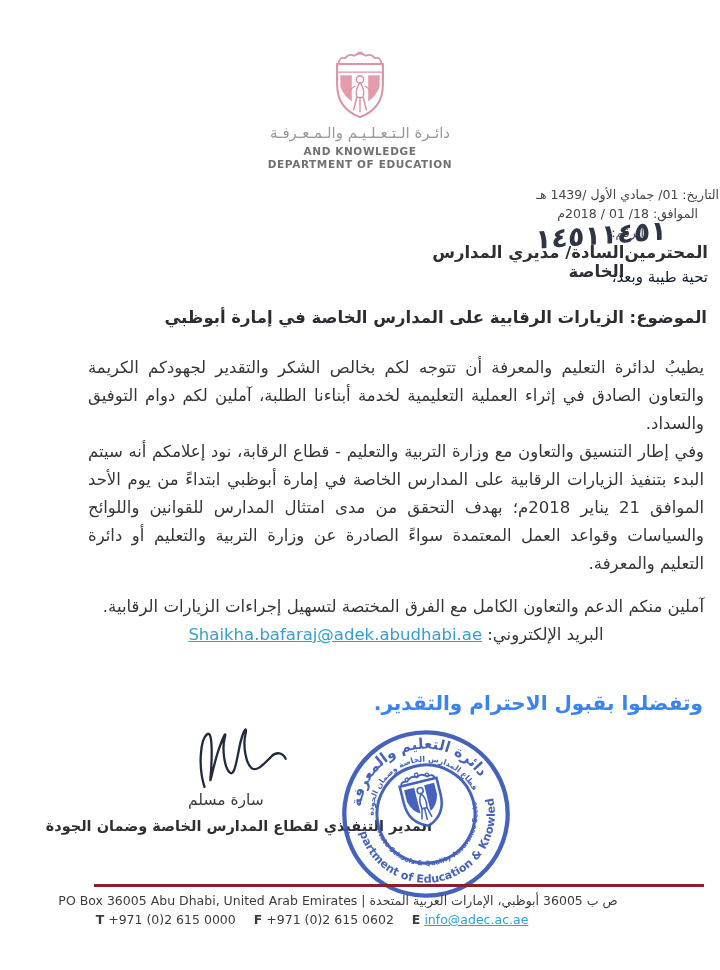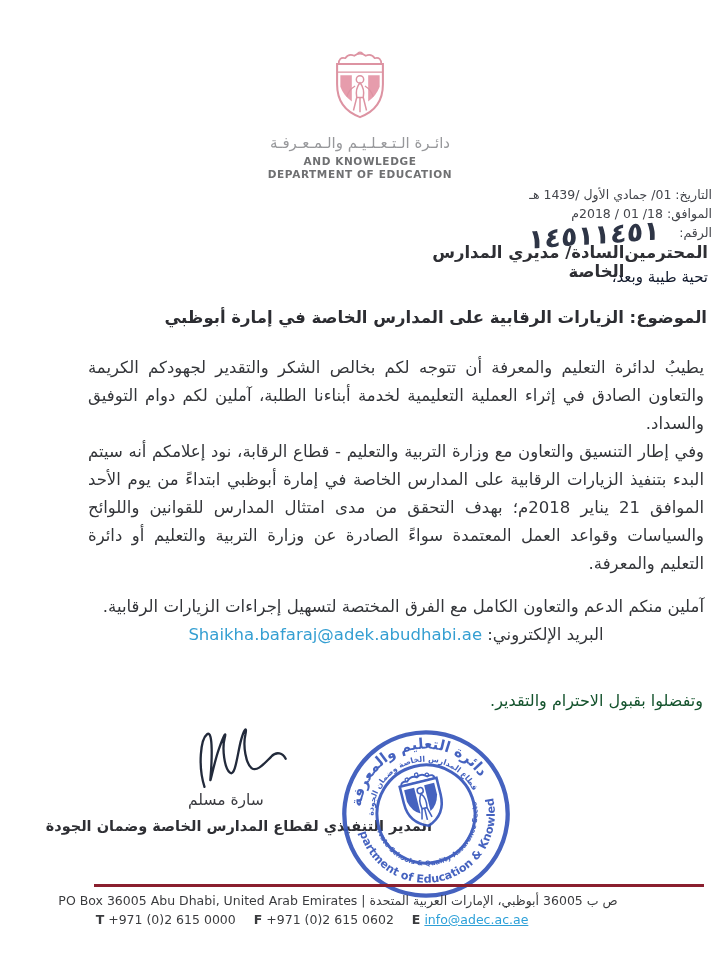--- a/index.html
+++ b/index.html
@@ -3,24 +3,24 @@
 <meta charset="utf-8">
 <style>
   html,body{margin:0;padding:0;background:#ffffff;}
   .page{
     position:relative;width:720px;height:970px;background:#fff;
     font-family:"DejaVu Sans",sans-serif;color:#35373c;overflow:hidden;
   }
   
   .letterhead{position:absolute;top:50px;left:0;width:720px;text-align:center;}
   .emblem{display:block;margin:0 auto;}
-  .logo-ar{font-size:15px;color:#97989b;letter-spacing:1px;margin-top:12px;}
+  .logo-ar{font-size:15px;color:#97989b;letter-spacing:1px;margin-top:2px;}
   .logo-en{font-size:10.5px;font-weight:bold;color:#6f7072;letter-spacing:.6px;line-height:13px;margin-top:3px;}
   
-  .meta{position:absolute;top:185px;right:8px;direction:rtl;text-align:right;
+  .meta{position:absolute;top:185px;right:1px;direction:rtl;text-align:center;
         font-size:12.5px;line-height:19px;color:#43454b;}
   .ref-row{position:relative;height:20px;}
   .ref-hand{
     position:absolute;top:2px;right:52px;direction:rtl;white-space:nowrap;
     font-size:27px;color:#2e3546;letter-spacing:3px;
     transform:rotate(-4deg) skewX(-6deg);font-weight:bold;
   }
   
   .addressee{position:absolute;top:243px;right:12px;width:320px;direction:rtl;
              display:flex;justify-content:space-between;
@@ -29,24 +29,24 @@
   
   .subject{position:absolute;top:308px;right:13px;direction:rtl;
            font-weight:bold;font-size:16.5px;color:#2c2d32;}
   
   .body-text{position:absolute;top:354px;right:16px;left:88px;direction:rtl;
              text-align:justify;font-size:16.5px;line-height:28px;color:#333539;}
   .body-text p{margin:0;}
   .p3{margin-top:15px !important;}
   .p4{margin-top:23px !important;}
   .email-line{margin:0;text-align:center;direction:rtl;}
-  .email-link{color:#359fd2;cursor:pointer;}
+  .email-link{color:#359fd2;text-decoration:underline;cursor:pointer;}
   
   .closing{position:absolute;top:691px;right:17px;direction:rtl;
-           font-weight:normal;font-size:16px;color:#14532d;}
+           font-weight:bold;font-size:20px;color:#3b82f6;}
   .sig-svg{position:absolute;left:193px;top:716px;}
   .sig-name{position:absolute;top:791px;left:188px;width:120px;text-align:left;
             direction:rtl;font-size:15.5px;color:#3a3b40;}
   .sig-title{position:absolute;top:818px;left:92px;width:340px;direction:rtl;
              text-align:center;font-weight:bold;font-size:14.5px;white-space:nowrap;color:#2e2f34;}
   
   .stamp{position:absolute;left:340px;top:728px;transform:rotate(-14deg);opacity:.93;}
   
   .footer-rule{position:absolute;top:884px;left:94px;width:610px;height:2.5px;background:#8a1f2e;}
   .footer-l1{position:absolute;top:893px;left:0;width:676px;text-align:center;

